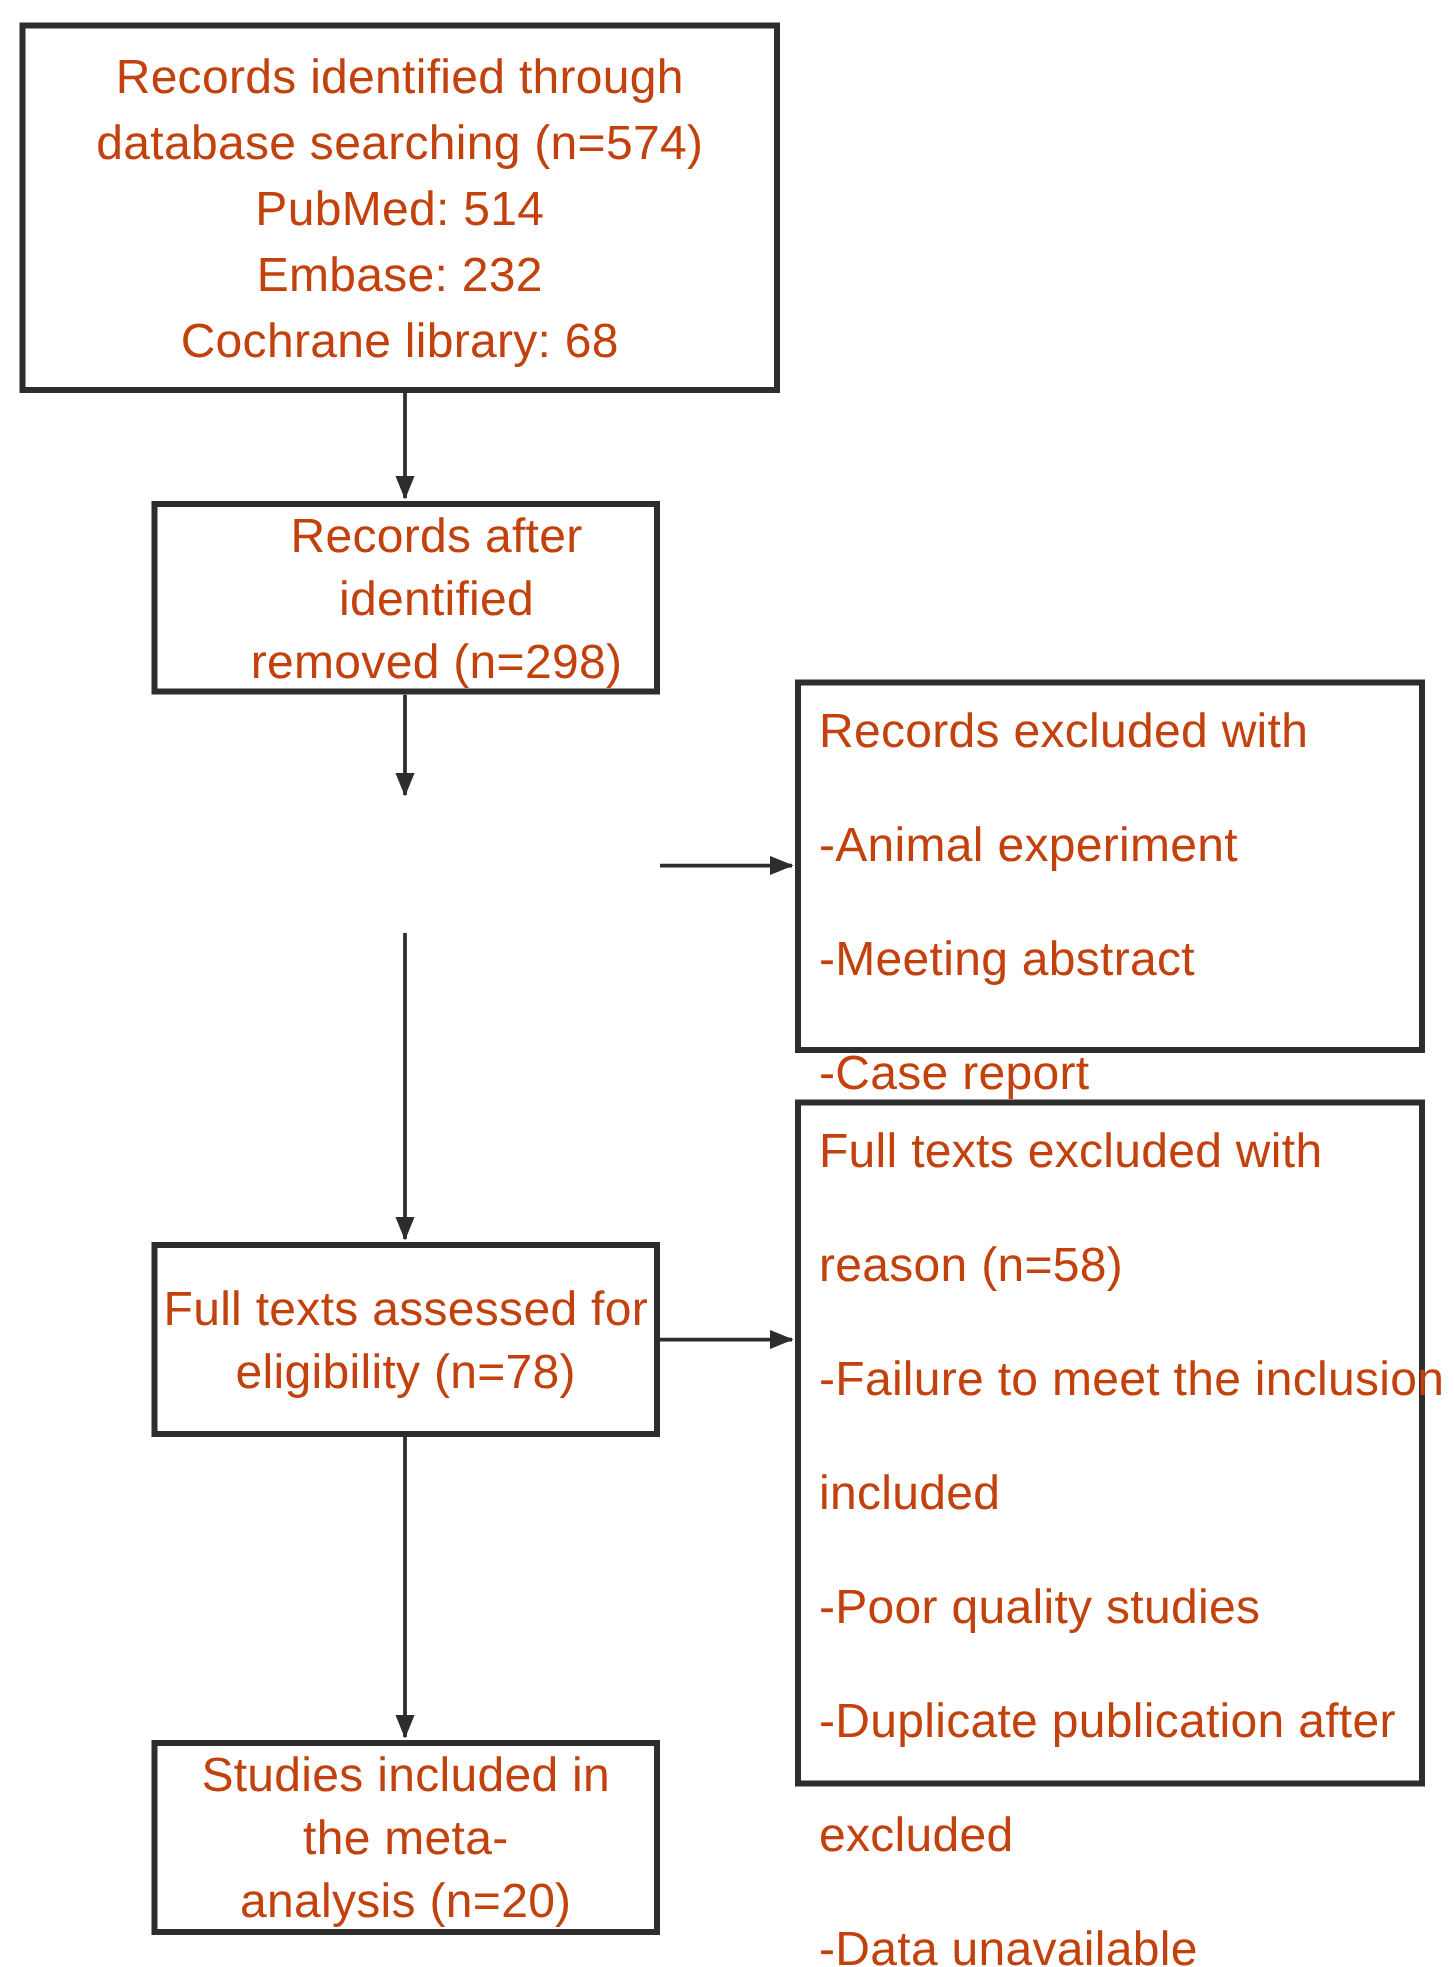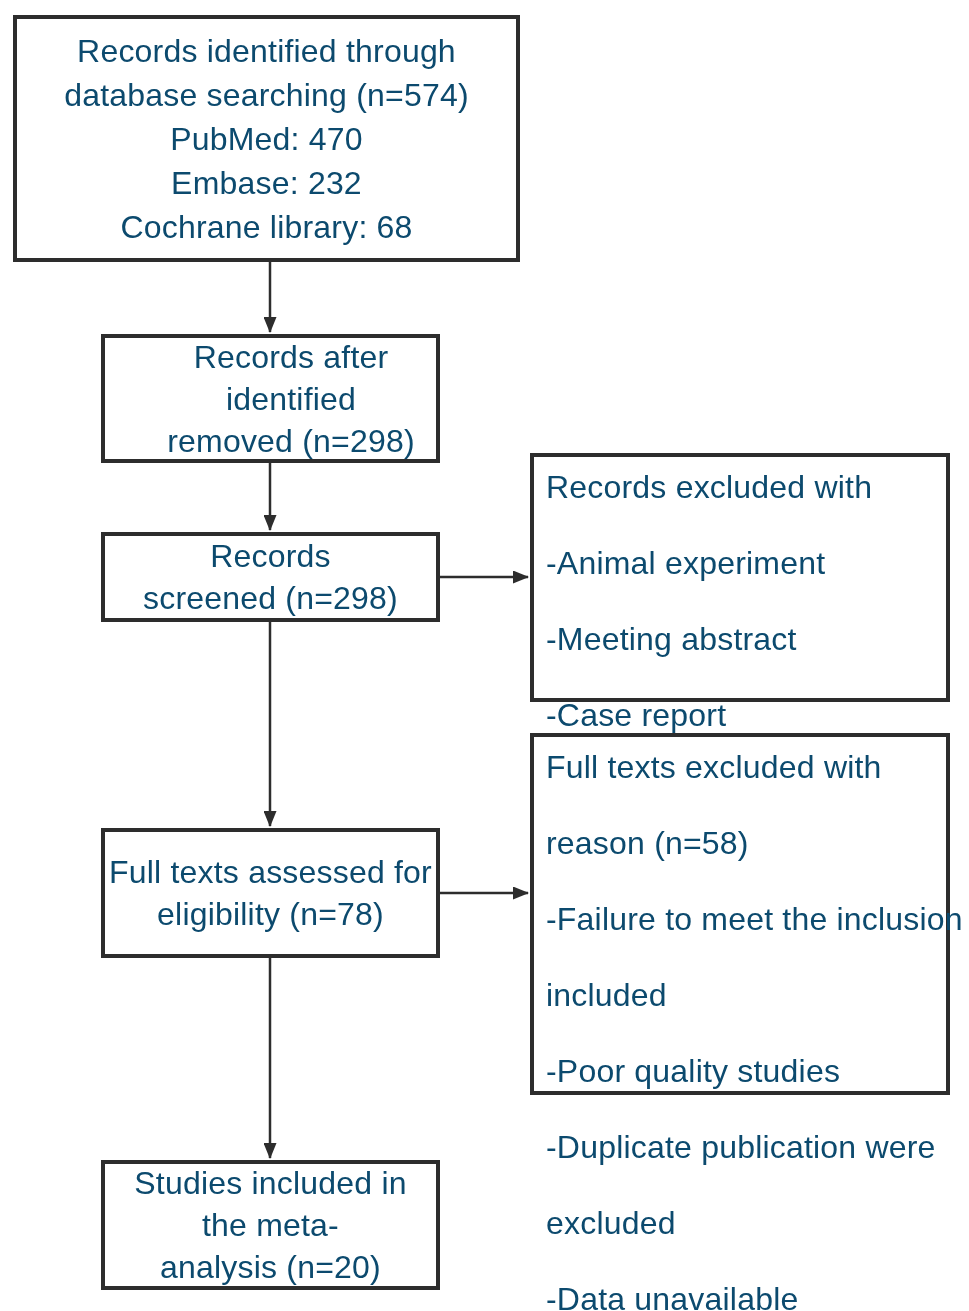--- a/index.html
+++ b/index.html
@@ -6,21 +6,21 @@
     margin: 0;
     padding: 0;
     background: #ffffff;
   }
   .canvas {
     position: relative;
     width: 969px;
     height: 1311px;
     background: #ffffff;
     font-family: "Liberation Sans", "DejaVu Sans", sans-serif;
-    color: #0c4a6e;
+    color: #c2410c;
     overflow: hidden;
   }
   .arrows {
     position: absolute;
     left: 0;
     top: 0;
     width: 969px;
     height: 1311px;
     z-index: 1;
   }
@@ -49,21 +49,21 @@
   }
   .box .line {
     white-space: nowrap;
   }
   
   #box-identification { left: 13px;  top: 15px;   width: 507px; height: 247px; line-height: 44px; }
   #box-duplicates     { left: 101px; top: 334px;  width: 339px; height: 129px; padding-left: 41px; }
   #box-screened       { left: 101px; top: 532px;  width: 339px; height: 90px; }
   #box-rec-excluded   { left: 530px; top: 453px;  width: 420px; height: 249px; }
   #box-fulltext       { left: 101px; top: 828px;  width: 339px; height: 130px; }
-  #box-ft-excluded    { left: 530px; top: 733px;  width: 420px; height: 362px; }
+  #box-ft-excluded    { left: 530px; top: 733px;  width: 420px; height: 458px; }
   #box-included       { left: 101px; top: 1160px; width: 339px; height: 130px; }
 </style>
 </head>
 <body>
 
 <div class="canvas">
 
   <svg class="arrows" viewBox="0 0 969 1311" xmlns="http://www.w3.org/2000/svg">
     <defs>
       <marker id="ah" markerUnits="userSpaceOnUse" markerWidth="16" markerHeight="13" refX="15" refY="6.5" orient="auto">
@@ -74,56 +74,52 @@
     <line x1="270" y1="463" x2="270" y2="530" stroke="#2d2d2d" stroke-width="2.5" marker-end="url(#ah)"></line>
     <line x1="440" y1="577" x2="528" y2="577" stroke="#2d2d2d" stroke-width="2.5" marker-end="url(#ah)"></line>
     <line x1="270" y1="622" x2="270" y2="826" stroke="#2d2d2d" stroke-width="2.5" marker-end="url(#ah)"></line>
     <line x1="440" y1="893" x2="528" y2="893" stroke="#2d2d2d" stroke-width="2.5" marker-end="url(#ah)"></line>
     <line x1="270" y1="958" x2="270" y2="1158" stroke="#2d2d2d" stroke-width="2.5" marker-end="url(#ah)"></line>
   </svg>
 
   <div class="box center" id="box-identification">
     <div class="line">Records identified through</div>
     <div class="line">database searching (n=574)</div>
-    <div class="line">PubMed: 470</div>
+    <div class="line">PubMed: 514</div>
     <div class="line">Embase: 232</div>
     <div class="line">Cochrane library: 68</div>
   </div>
 
   <div class="box center" id="box-duplicates">
     <div class="line">Records after</div>
     <div class="line">identified</div>
     <div class="line">removed (n=298)</div>
   </div>
 
-  <div class="box center" id="box-screened">
-    <div class="line">Records</div>
-    <div class="line">screened (n=298)</div>
-  </div>
 
   <div class="box lefttext" id="box-rec-excluded">
     <div class="line">Records excluded with</div>
     <div class="line">-Animal experiment</div>
     <div class="line">-Meeting abstract</div>
     <div class="line">-Case report</div>
     <div class="line">-Review articles</div>
   </div>
 
   <div class="box center" id="box-fulltext">
     <div class="line">Full texts assessed for</div>
     <div class="line">eligibility (n=78)</div>
   </div>
 
   <div class="box lefttext" id="box-ft-excluded">
     <div class="line">Full texts excluded with</div>
     <div class="line">reason (n=58)</div>
     <div class="line">-Failure to meet the inclusion</div>
     <div class="line">included</div>
     <div class="line">-Poor quality studies</div>
-    <div class="line">-Duplicate publication were</div>
+    <div class="line">-Duplicate publication after</div>
     <div class="line">excluded</div>
     <div class="line">-Data unavailable</div>
   </div>
 
   <div class="box center" id="box-included">
     <div class="line">Studies included in</div>
     <div class="line">the meta-</div>
     <div class="line">analysis (n=20)</div>
   </div>
 

